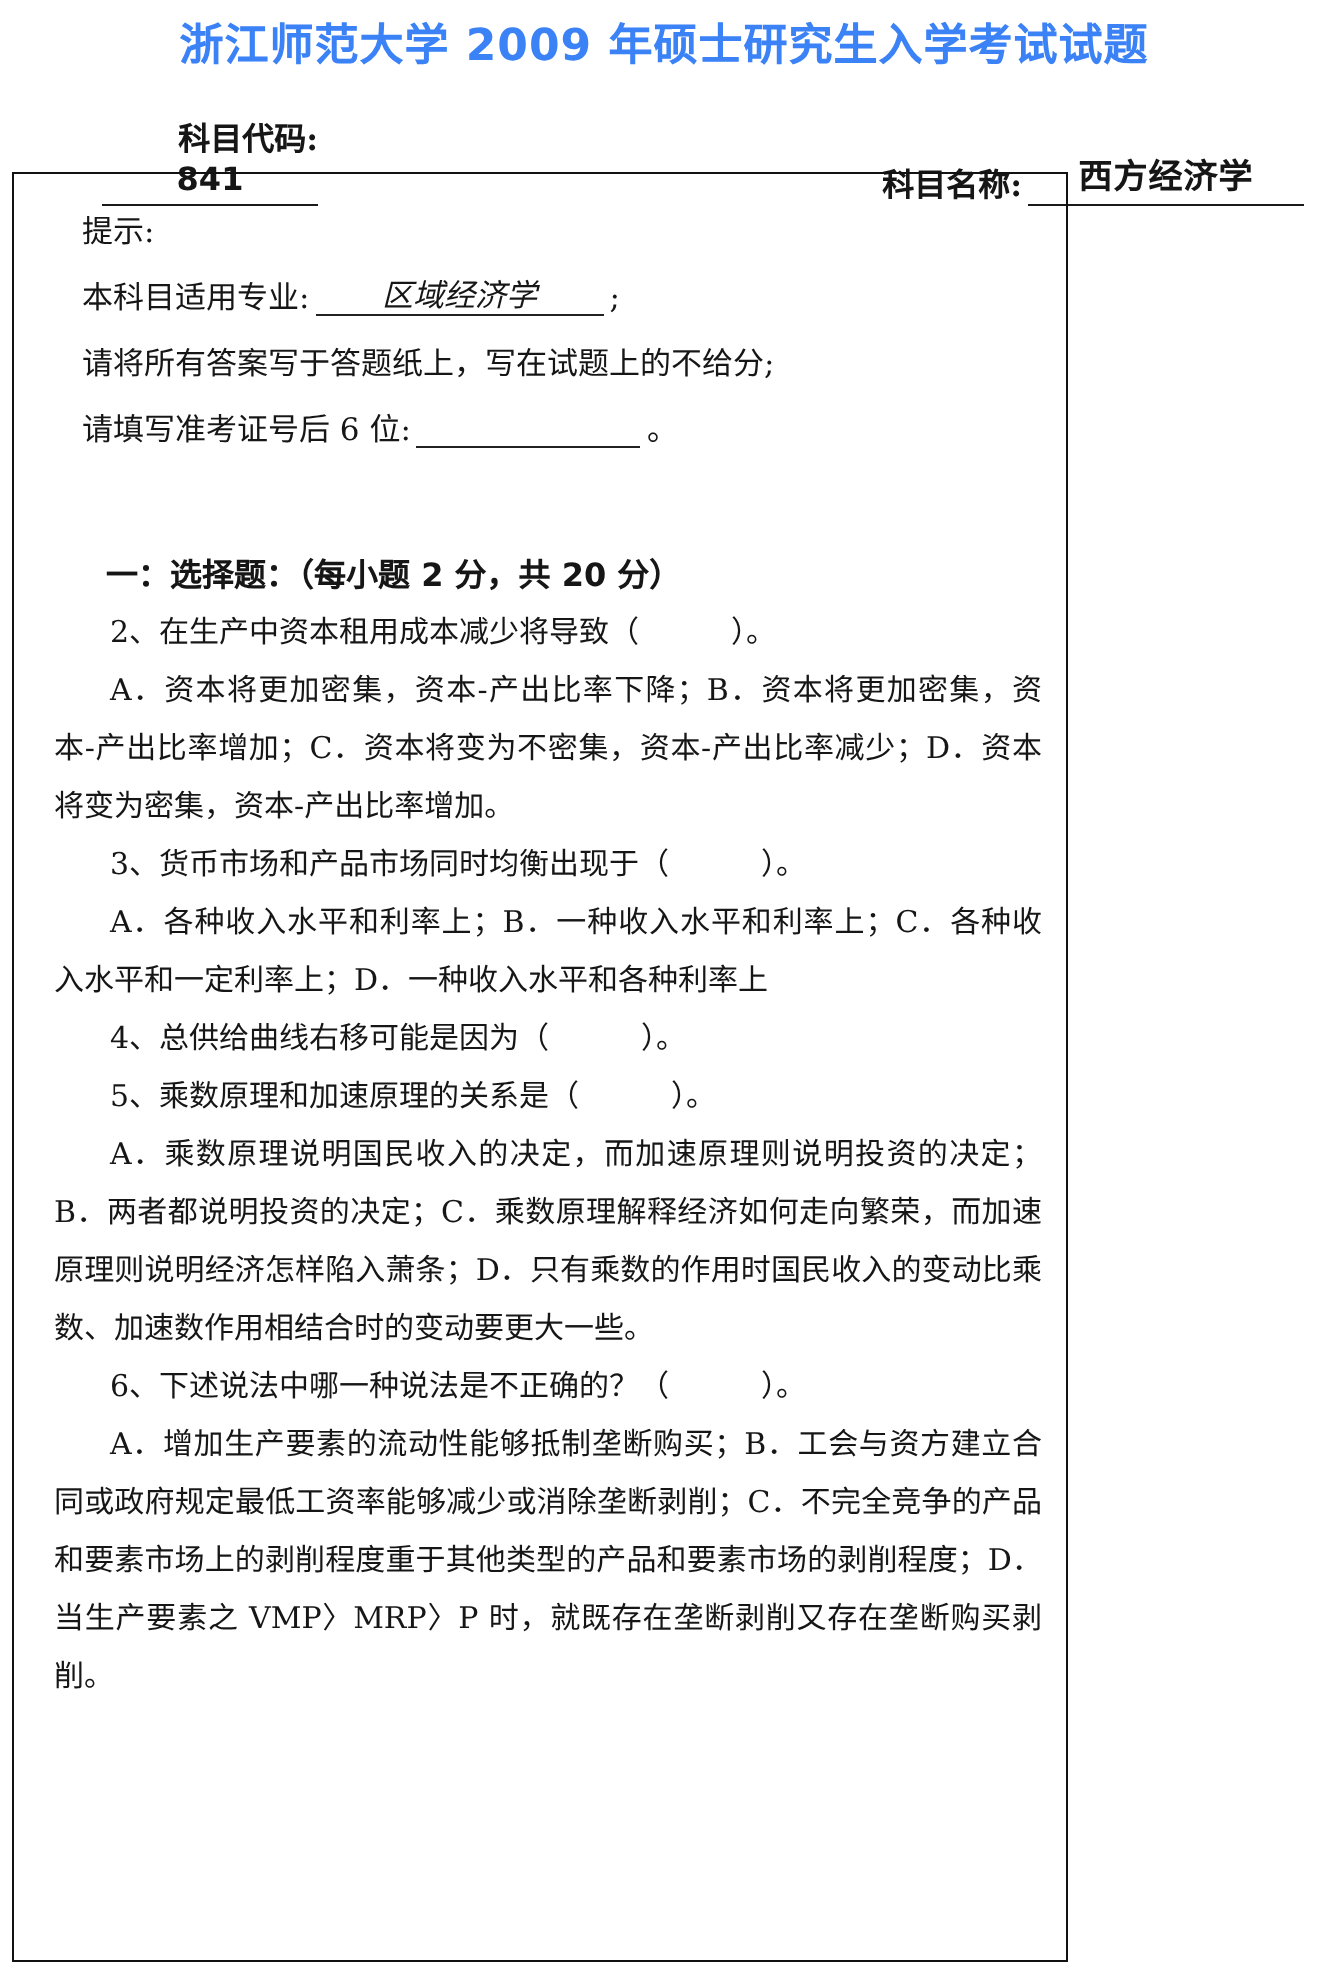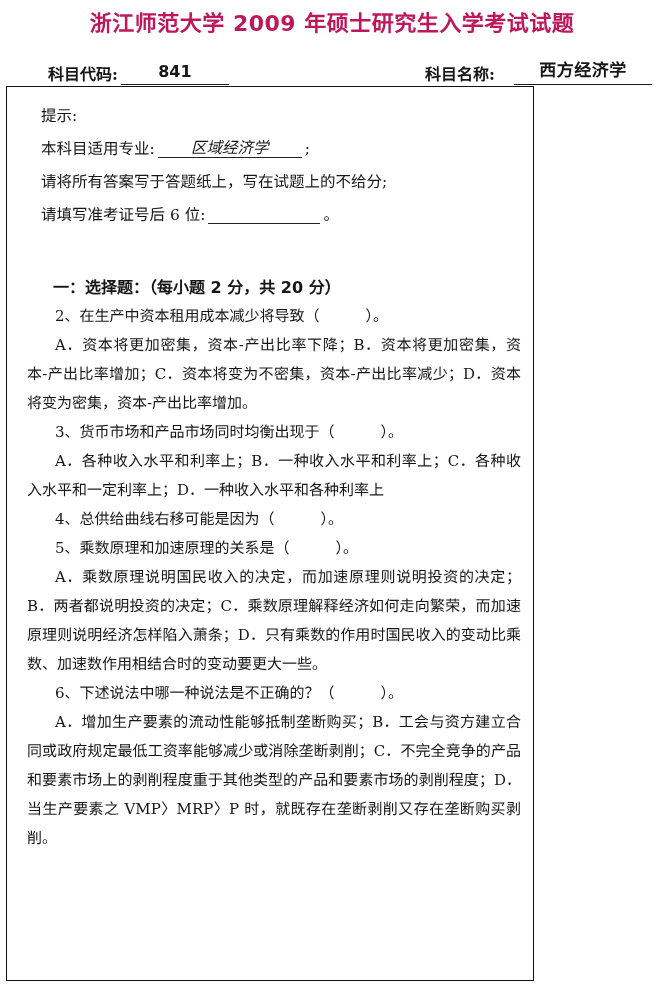--- a/index.html
+++ b/index.html
@@ -19,39 +19,39 @@
 
   
   .paper-title {
     text-align: center;
     font-family: "DejaVu Sans", "Liberation Sans", sans-serif;
     font-weight: 700;
     font-size: 22px;
     letter-spacing: 0.5px;
     line-height: 1.1;
     padding-top: 12px;
-    color: #be185d;
+    color: #3b82f6;
     white-space: nowrap;
   }
 
   
   .subject-row {
     display: flex;
     align-items: flex-end;
     padding: 20px 6px 0 6px;
     font-size: 16px;
     font-family: "DejaVu Serif", "Liberation Serif", serif;
   }
   .subject-block {
     display: flex;
     align-items: flex-end;
     white-space: nowrap;
   }
-  .subject-block.left { margin-left: 42px; }
-  .subject-block.right { margin-left: auto; margin-right: 6px; gap: 16px; }
+  .subject-block.left { margin-left: 42px; flex-direction: column; }
+  .subject-block.right { margin-left: auto; margin-right: 6px; }
 
   .subject-label {
     font-size: 16px;
     font-weight: 700;
     font-family: "DejaVu Serif", "Liberation Serif", serif;
   }
   .fill-underline {
     border-bottom: 1.6px solid #1a1a1a;
     text-align: center;
     font-weight: 700;

